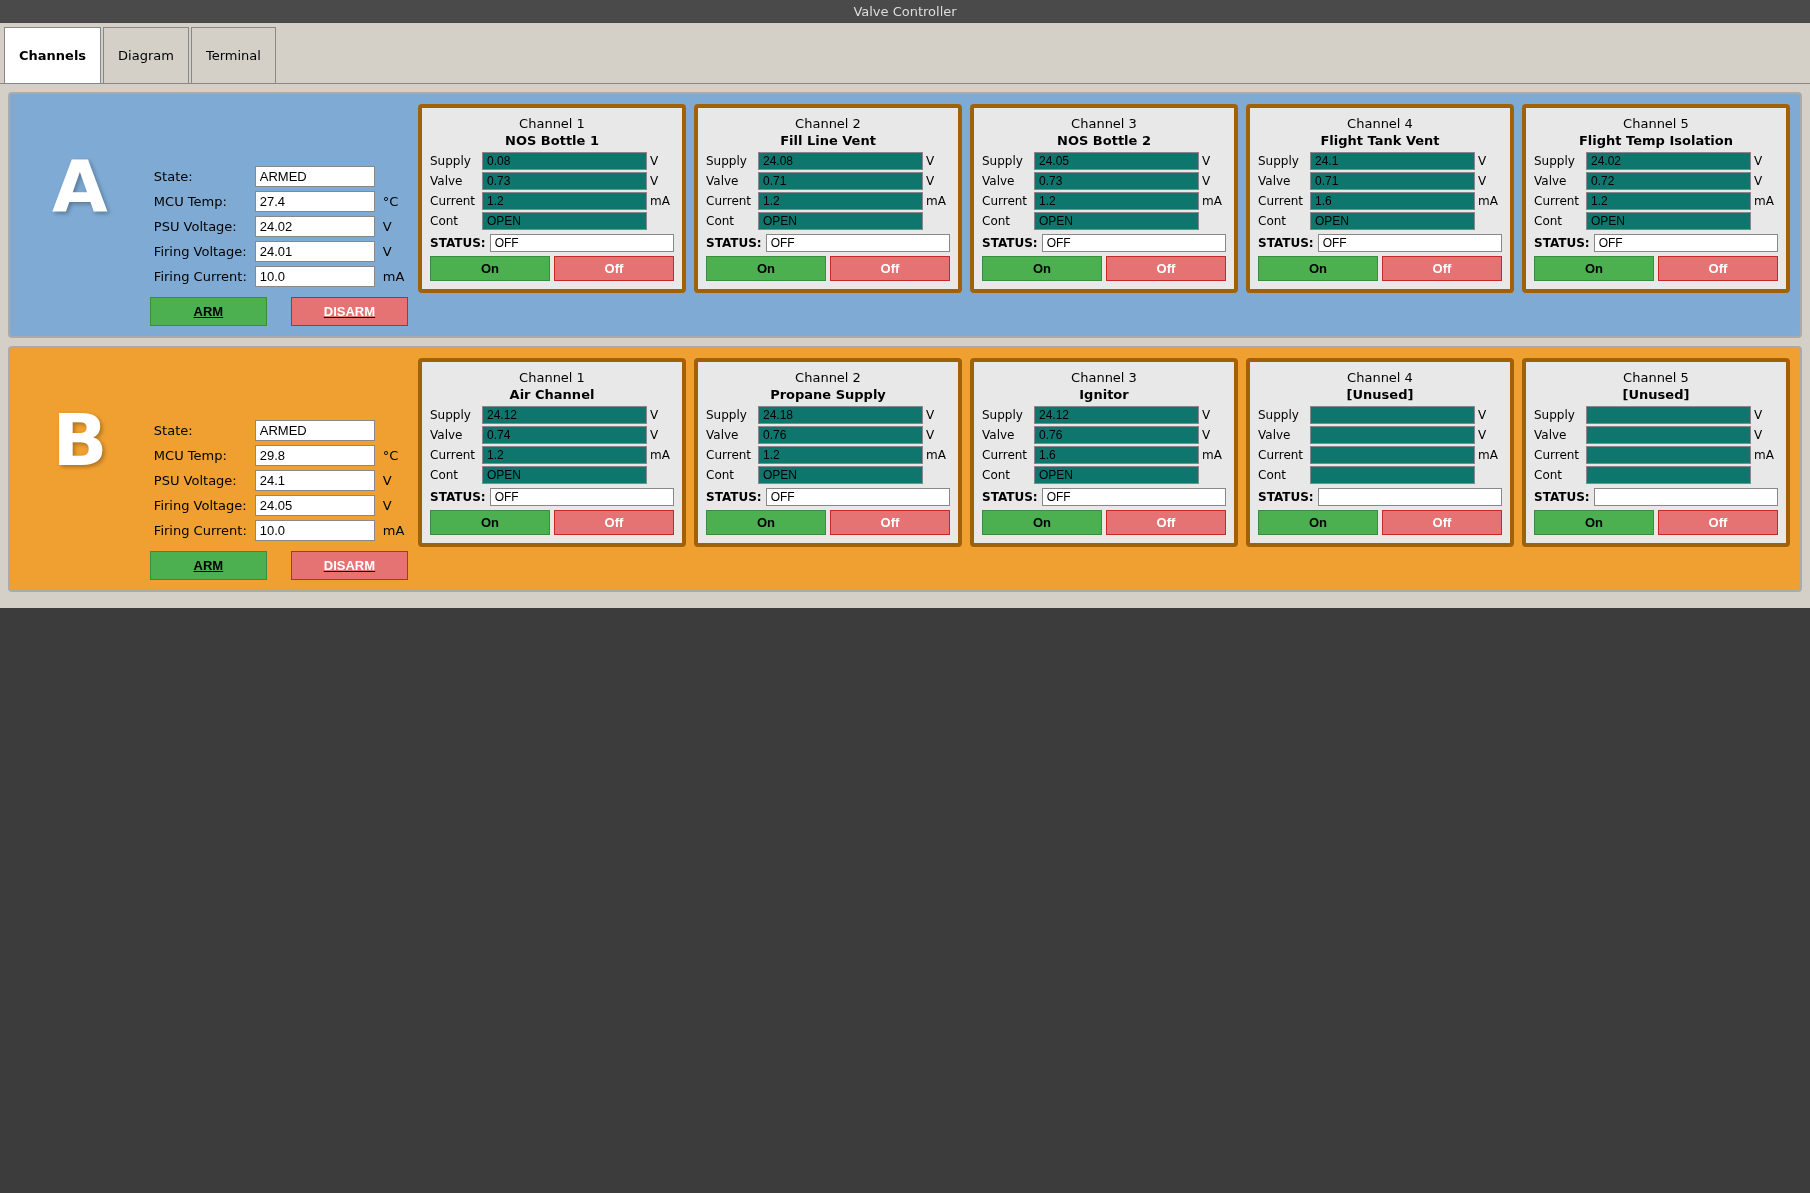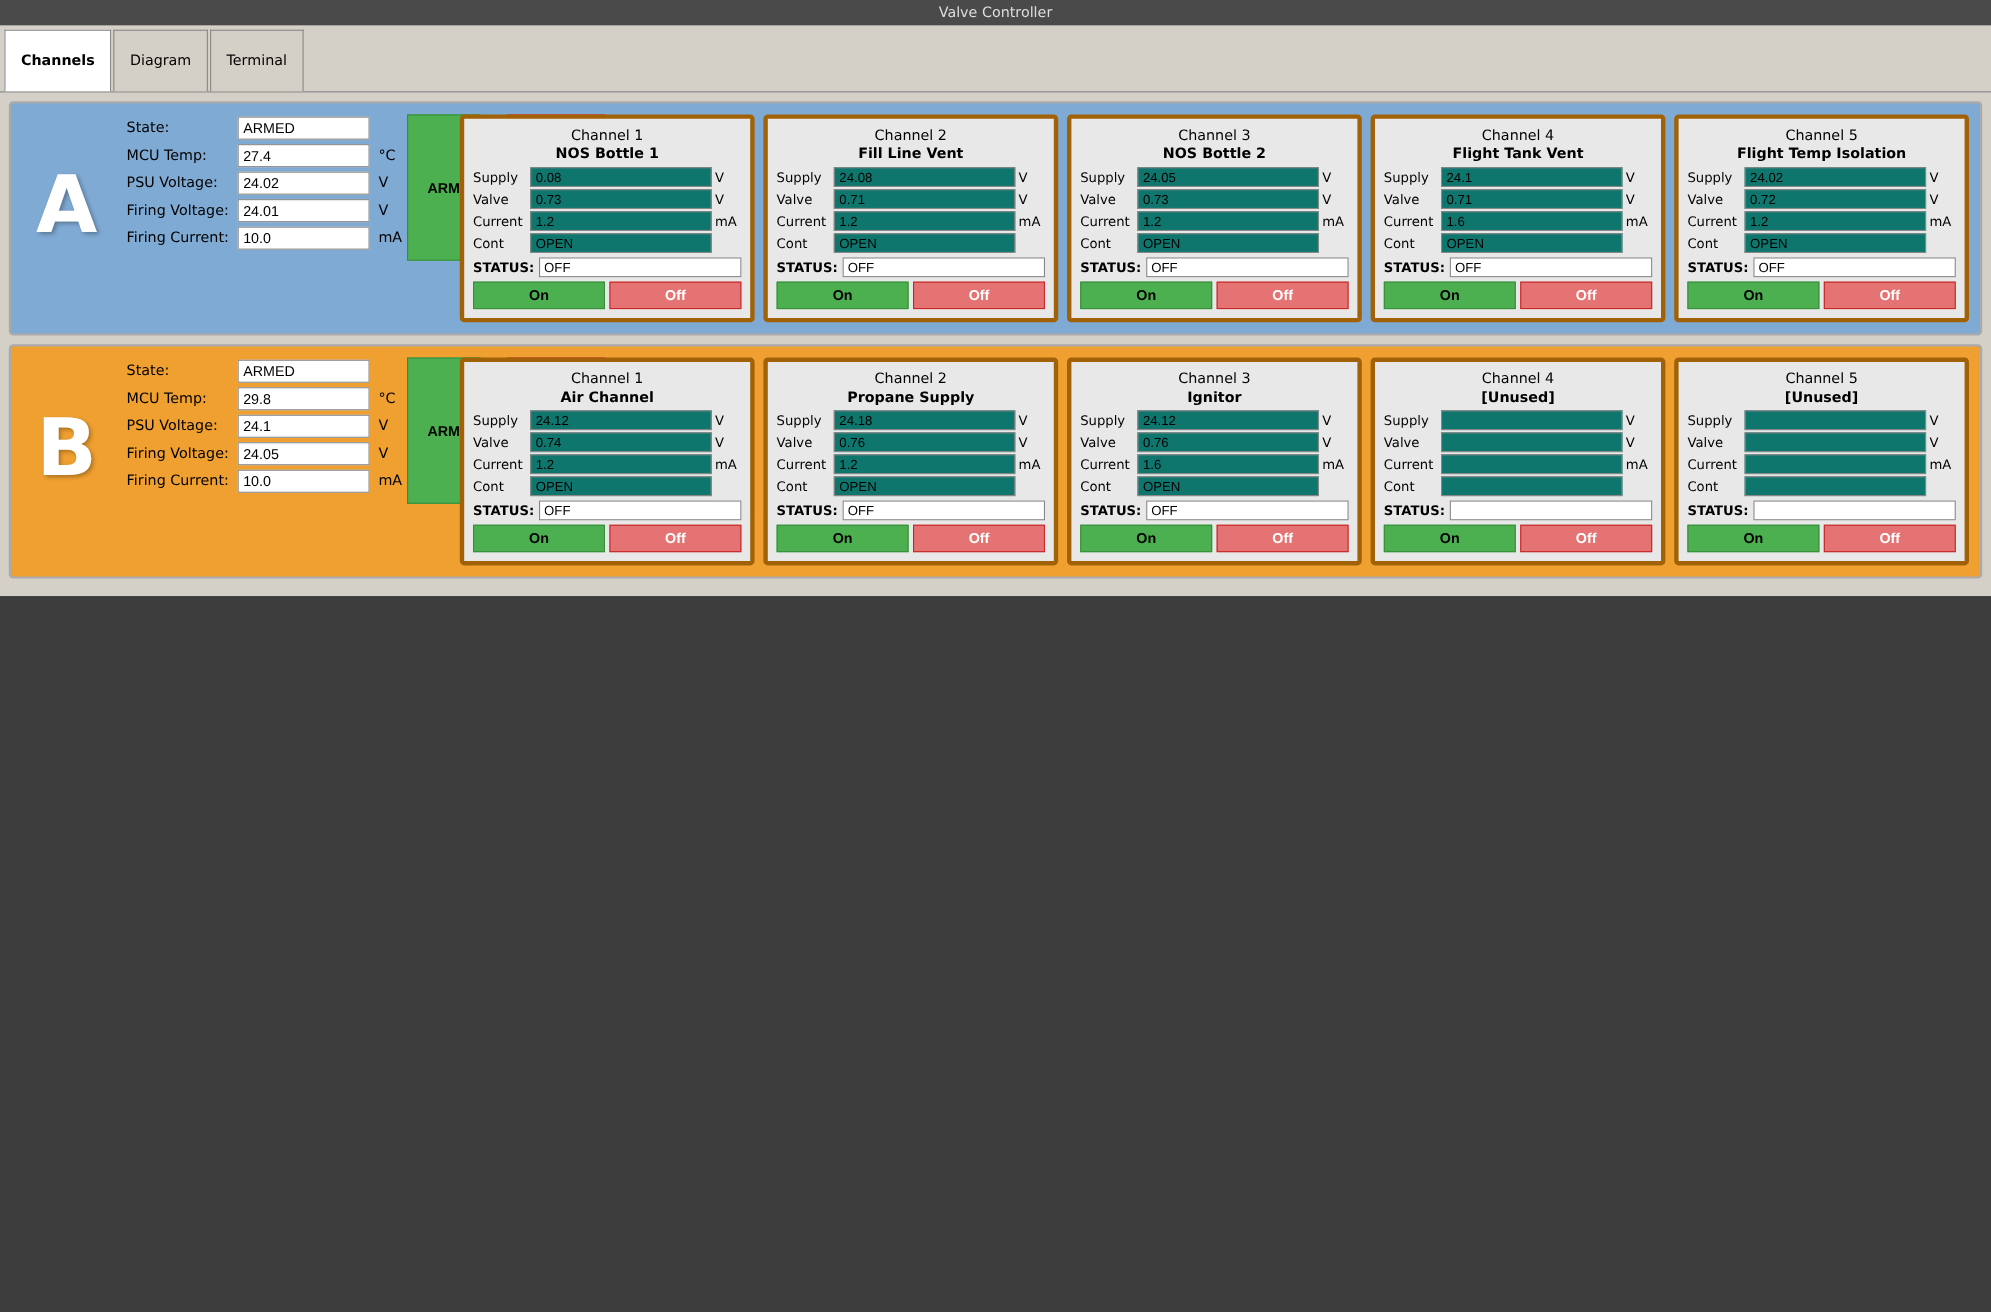--- a/index.html
+++ b/index.html
@@ -59,20 +59,21 @@
       font-size: 72px;
       font-weight: bold;
       color: #fff;
       width: 120px;
       text-align: center;
       margin-top: 40px;
       text-shadow: 2px 2px 4px rgba(0,0,0,0.3);
     }
     .left-panel {
       display: flex;
+      flex-direction: column;
       min-width: 200px;
     }
     .left-panel .spacer {
       flex: 1;
       min-height: 60px;
     }
     .info-table {
       border-collapse: collapse;
       margin-bottom: 8px;
     }
@@ -91,20 +92,21 @@
       width: 120px;
       font-size: 13px;
     }
     .unit-cell {
       padding-left: 2px;
       font-size: 13px;
     }
     .arm-disarm-row {
       display: flex;
       gap: 24px;
+      text-decoration: underline;
     }
     .btn-arm {
       background: #4caf50;
       color: #000;
       font-weight: bold;
       border: 1px solid #388e3c;
       padding: 6px 18px;
       cursor: pointer;
       font-size: 13px;
       flex: 1;

